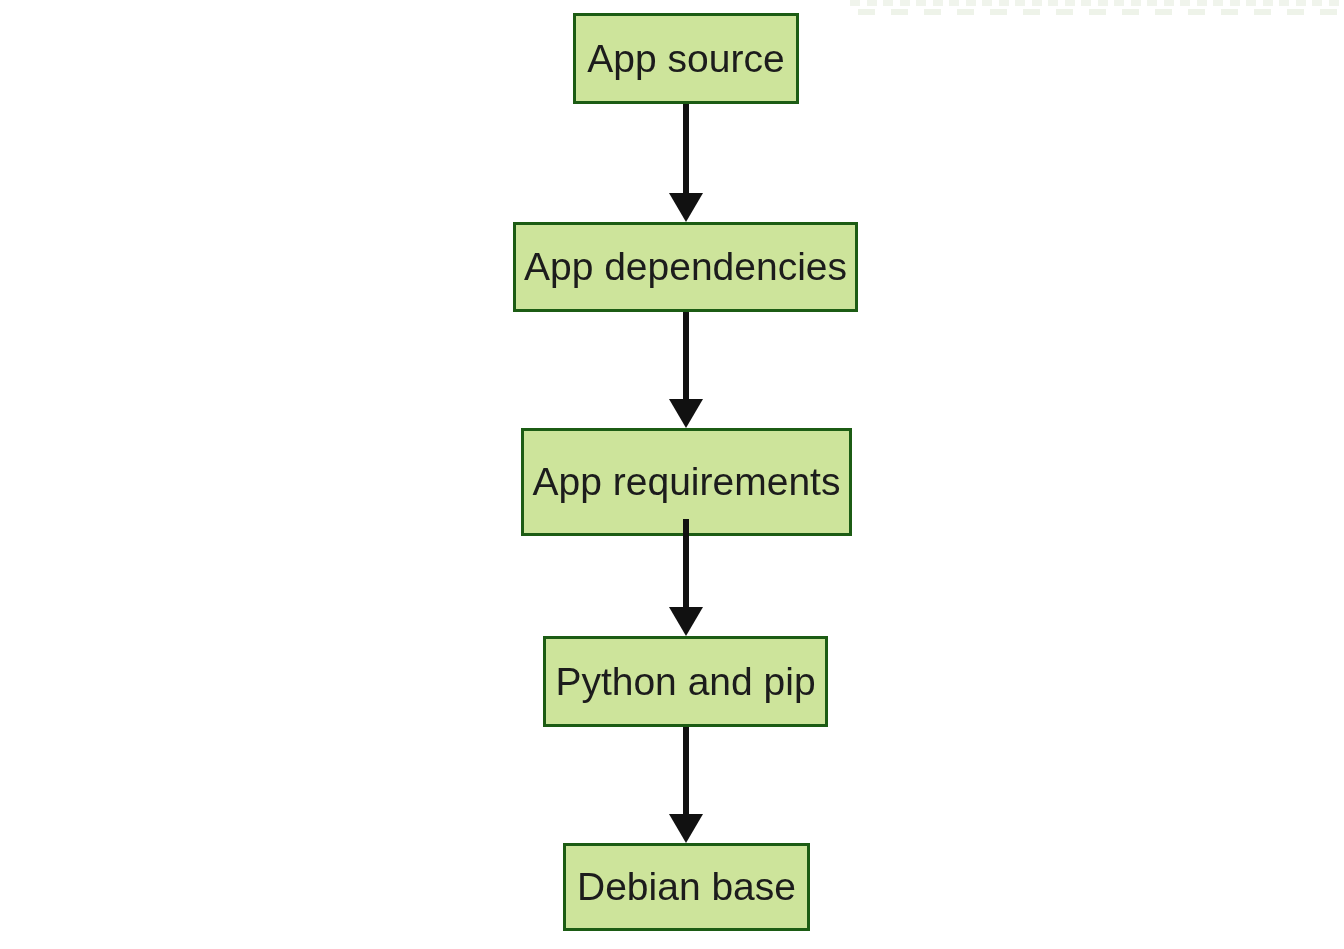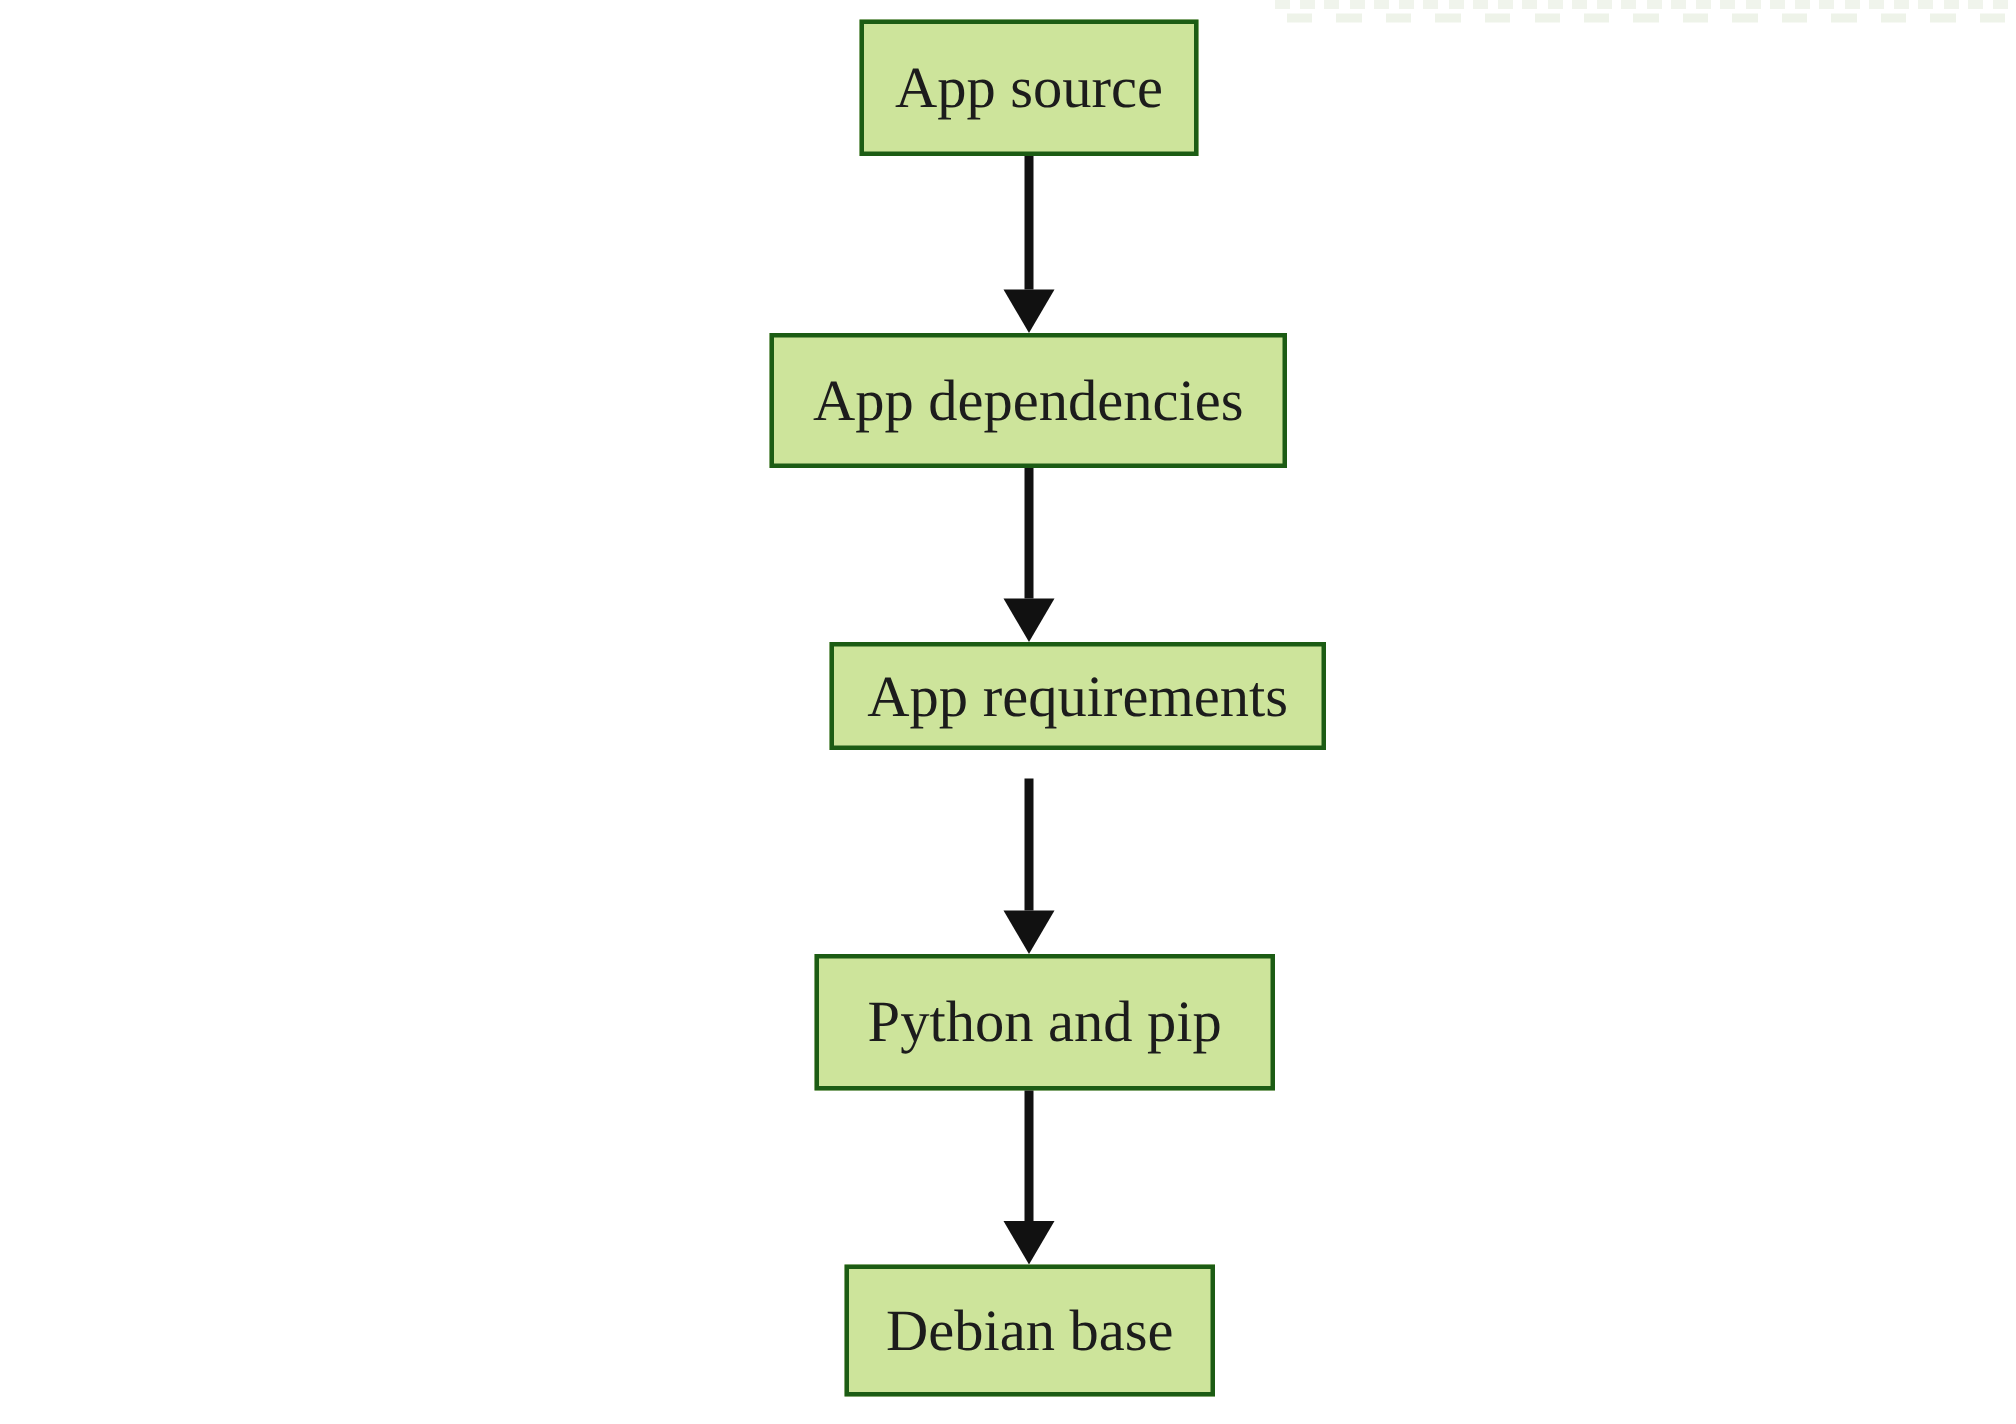--- a/index.html
+++ b/index.html
@@ -13,40 +13,39 @@
   body{
     font-family:"Liberation Sans", sans-serif;
     background:var(--bg);
   }
   .canvas{
     position:relative;
     width:1344px;
     height:949px;
     background:var(--bg);
     overflow:hidden;
-    font-family:Liberation Serif, serif;
   }
   
   .node{
     position:absolute;
     box-sizing:border-box;
     background:var(--node-fill);
     border:3px solid var(--node-border);
     display:flex;
     align-items:center;
     justify-content:center;
     color:var(--text);
     font-size:39px;
     white-space:nowrap;
     letter-spacing:0;
   }
   .n1{left:573px;top:13px;width:226px;height:91px;}
   .n2{left:513px;top:222px;width:345px;height:90px;}
-  .n3{left:521px;top:428px;width:331px;height:72px;margin-left:32px;}
-  .n4{left:543px;top:636px;width:307px;height:91px;}
+  .n3{left:521px;top:428px;width:331px;height:108px;}
+  .n4{left:543px;top:636px;width:285px;height:91px;}
   .n5{left:563px;top:843px;width:247px;height:88px;}
 
   
   .arrow{
     position:absolute;
     left:683px;
     width:6px;
     background:var(--arrow);
   }
   .arrow::after{

